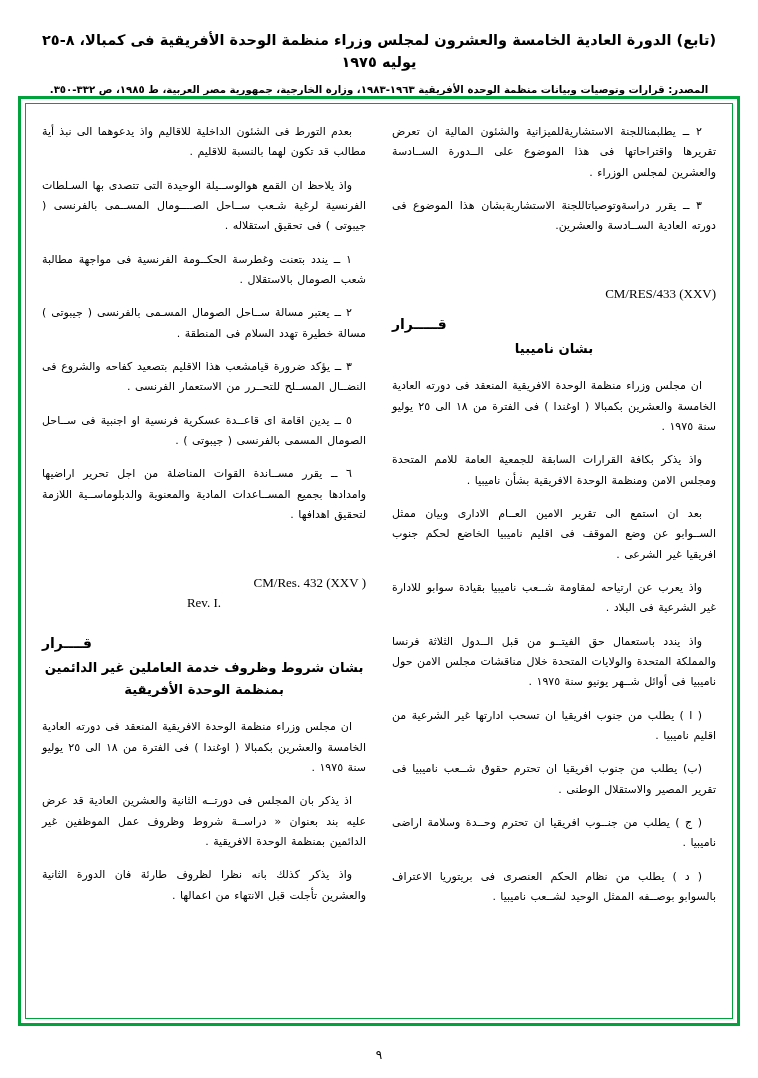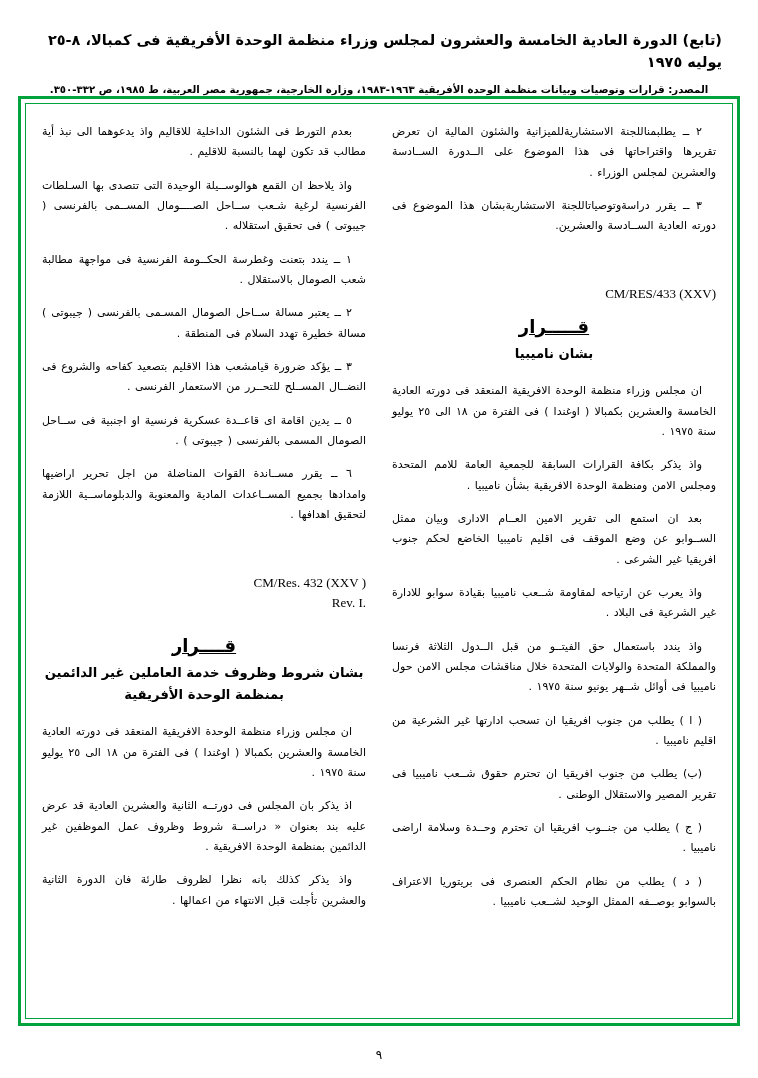--- a/index.html
+++ b/index.html
@@ -26,21 +26,20 @@
     right: 36px;
     left: 36px;
     text-align: center;
   }
   .header-title {
     font-size: 14.5px;
     font-weight: bold;
     line-height: 1.5;
     letter-spacing: 0px;
     direction: rtl;
-    text-align: right;
   }
   .header-source {
     margin-top: 8px;
     font-size: 10.2px;
     font-weight: bold;
     line-height: 1.5;
     direction: rtl;
     text-align: center;
   }
   .frame {
@@ -87,31 +86,30 @@
     margin: 18px 0 4px 0;
     font-size: 13px;
     direction: ltr;
     text-align: right;
     font-family: "Liberation Serif", serif;
   }
   .res-id-sub {
     margin: 0 0 24px 0;
     font-size: 13px;
     direction: ltr;
-    text-align: right;
+    text-align: center;
     font-family: "Liberation Serif", serif;
   }
   .res-heading {
     margin: 14px 0 6px 0;
-    text-align: center;
-    font-size: 18px;
+    text-align: left;
+    font-size: 14px;
     font-weight: bold;
     letter-spacing: 3px;
     direction: rtl;
-    text-decoration: underline;
   }
   .res-subject {
     margin: 0 0 16px 0;
     text-align: center;
     font-size: 13.2px;
     font-weight: bold;
     line-height: 1.7;
     direction: rtl;
   }
   .spacer-md { height: 18px; }

